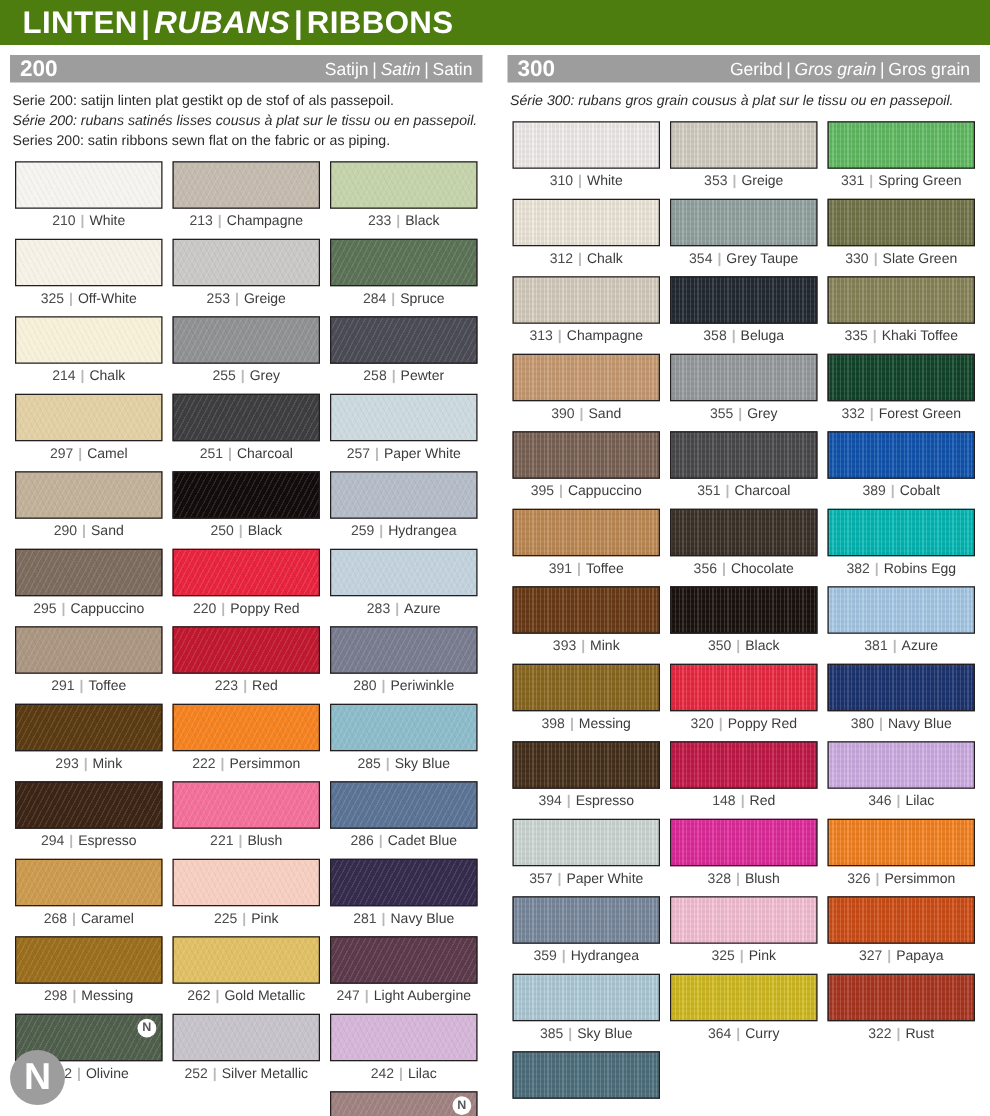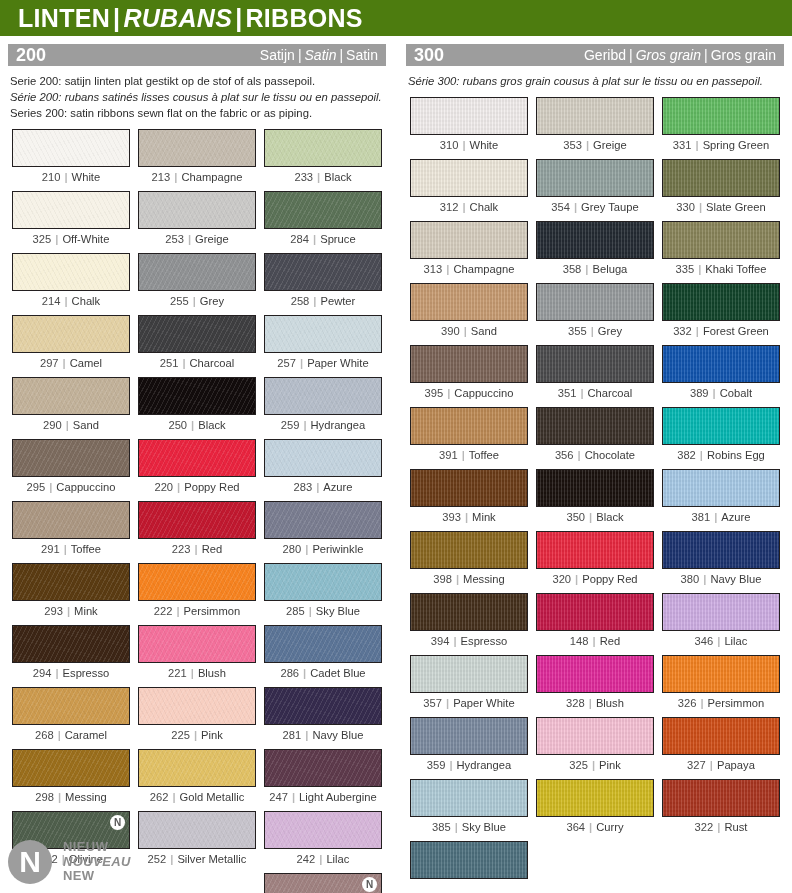--- a/index.html
+++ b/index.html
@@ -879,20 +879,15 @@
         <div class="cell">
           <div class="chip" style="background: rgb(78, 113, 127);">
             <div class="tex grosgrain"></div>
           </div>
         </div>
       </div>
     </div>
 
   <div class="new-legend">
     <div class="disc">N</div>
-    <div class="words">
-      <div>NIEUW</div>
-      <div class="it">NOUVEAU</div>
-      <div>NEW</div>
-    </div>
   </div>
 
 </div>
 
 </body></html>

